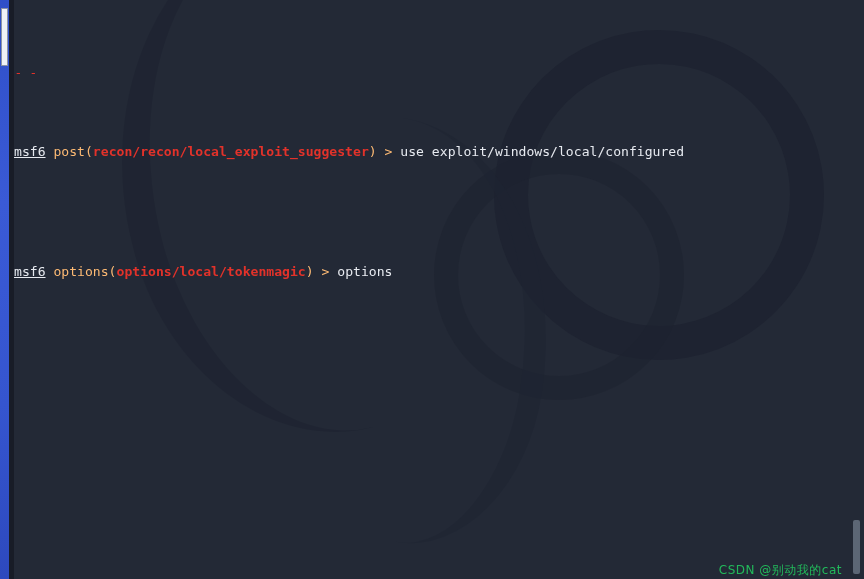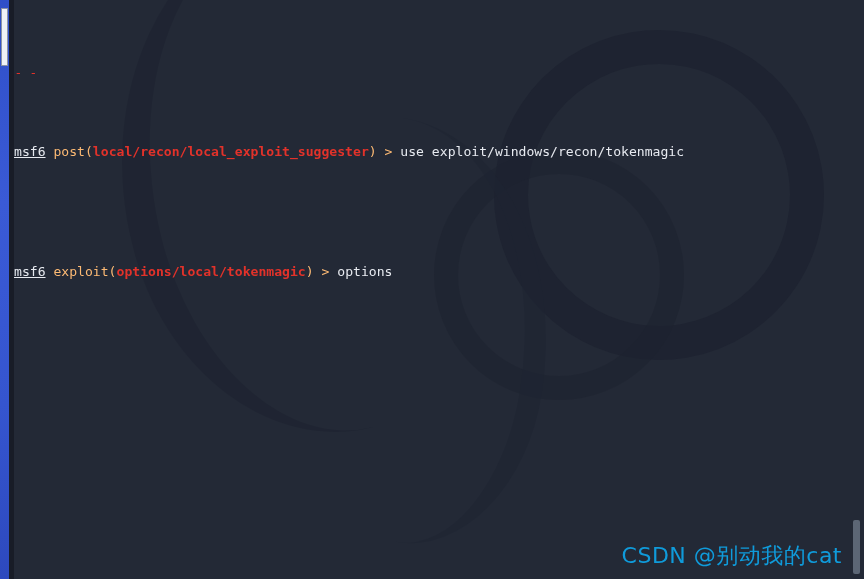--- a/index.html
+++ b/index.html
@@ -108,25 +108,25 @@
   .white    { color: #e7eaf0; }
   .dim      { color: #fdba74; }
   .red      { color: #e2322a; font-weight: bold; }
   .blue     { color: #2f7fe8; font-weight: bold; }
   .under    { text-decoration: underline; margin-top: 36px; }
 
   
   .watermark {
     position: absolute;
     right: 22px;
-    bottom: 8px;
+    bottom: 0;
     z-index: 8;
     font-family: "DejaVu Sans", "Liberation Sans", sans-serif;
-    font-size: 22px;
-    color: #0ea5e9;
+    font-size: 12px;
+    color: #22c55e;
     opacity: .92;
     letter-spacing: .5px;
     white-space: nowrap;
   }
 </style>
 </head>
 <body>
 
 <div id="terminal">
 
@@ -141,26 +141,26 @@
   <div class="left-edge-dark"></div>
   <div class="left-thumb"></div>
   <div class="right-thumb"></div>
 
   <div class="screen">
 
     
     <div class="row clip-top"><span class="red">[*]</span></div>
 
     
-    <div class="row"><span class="white under">msf6</span><span class="dim"> post(</span><span class="red">local/recon/local_exploit_suggester</span><span class="dim">) &gt; </span><span class="white">use exploit/windows/recon/tokenmagic</span></div>
-
-    
-
-    
-    <div class="row"><span class="white under">msf6</span><span class="dim"> exploit(</span><span class="red">options/local/tokenmagic</span><span class="dim">) &gt; </span><span class="white">options</span></div>
+    <div class="row"><span class="white under">msf6</span><span class="dim"> post(</span><span class="red">recon/recon/local_exploit_suggester</span><span class="dim">) &gt; </span><span class="white">use exploit/windows/local/configured</span></div>
+
+    
+
+    
+    <div class="row"><span class="white under">msf6</span><span class="dim"> options(</span><span class="red">options/local/tokenmagic</span><span class="dim">) &gt; </span><span class="white">options</span></div>
 
     <div class="row"> </div>
 
     
 
     <div class="row"> </div>
 
     
     
 

